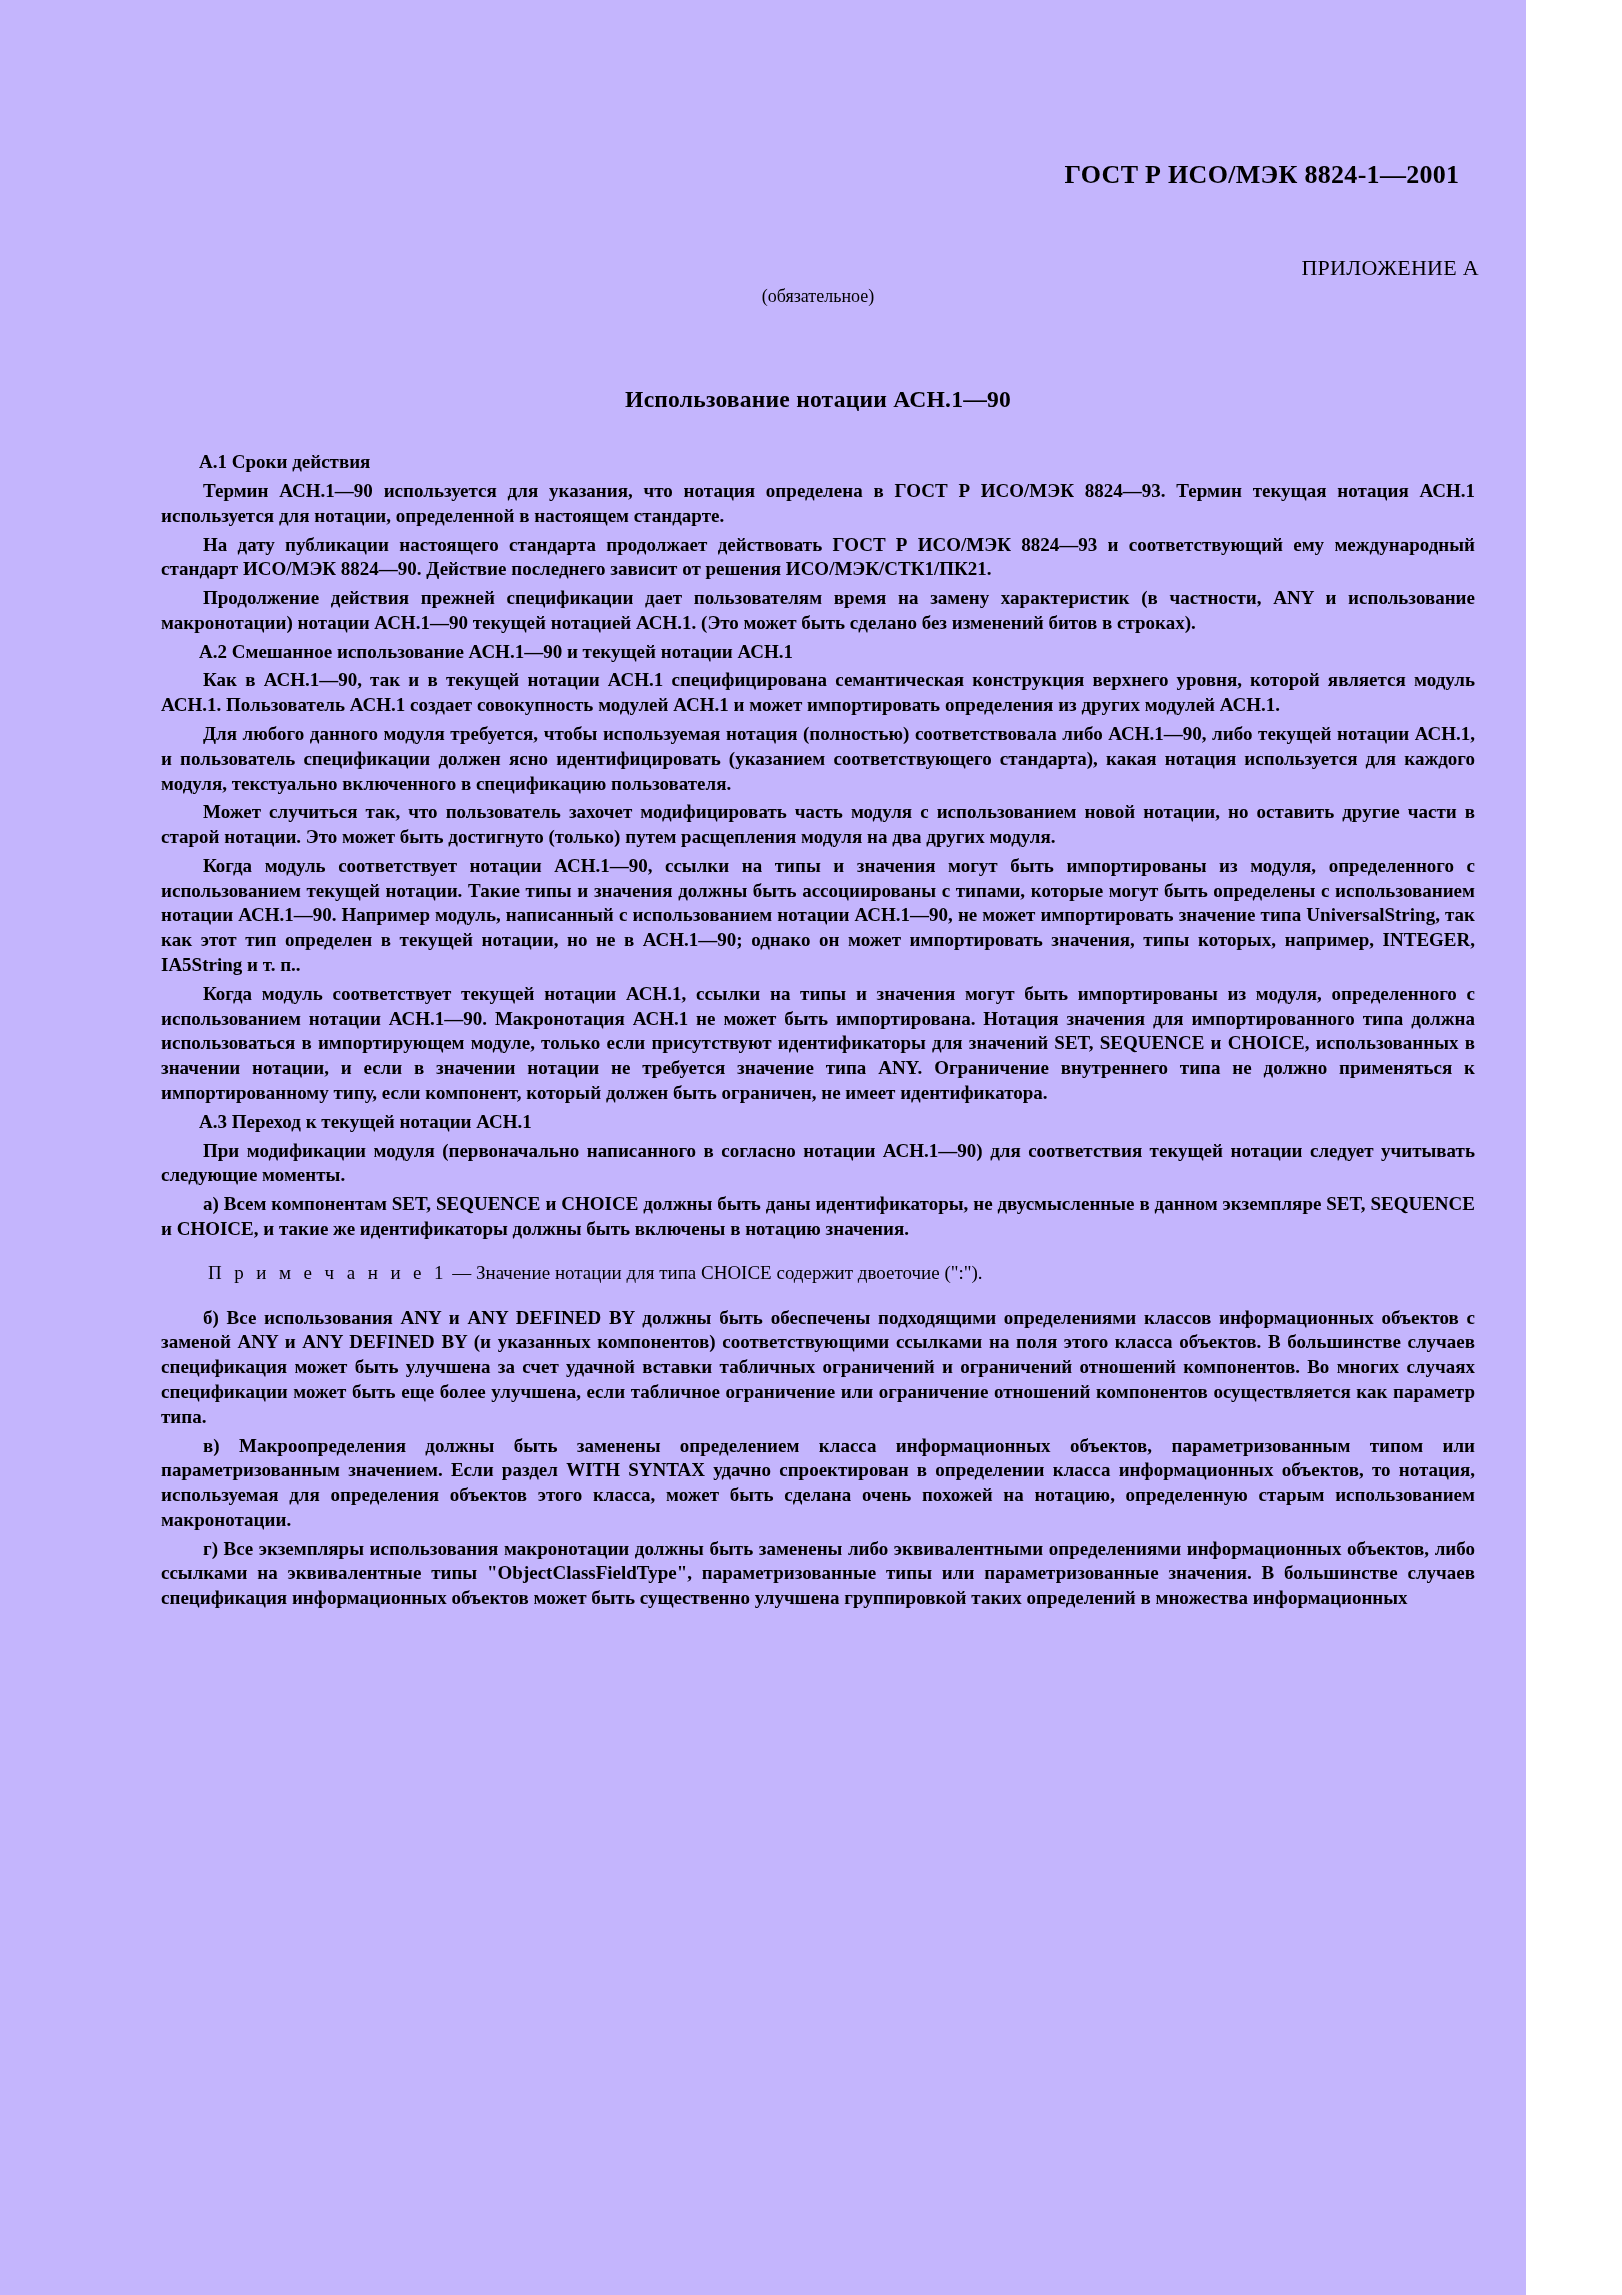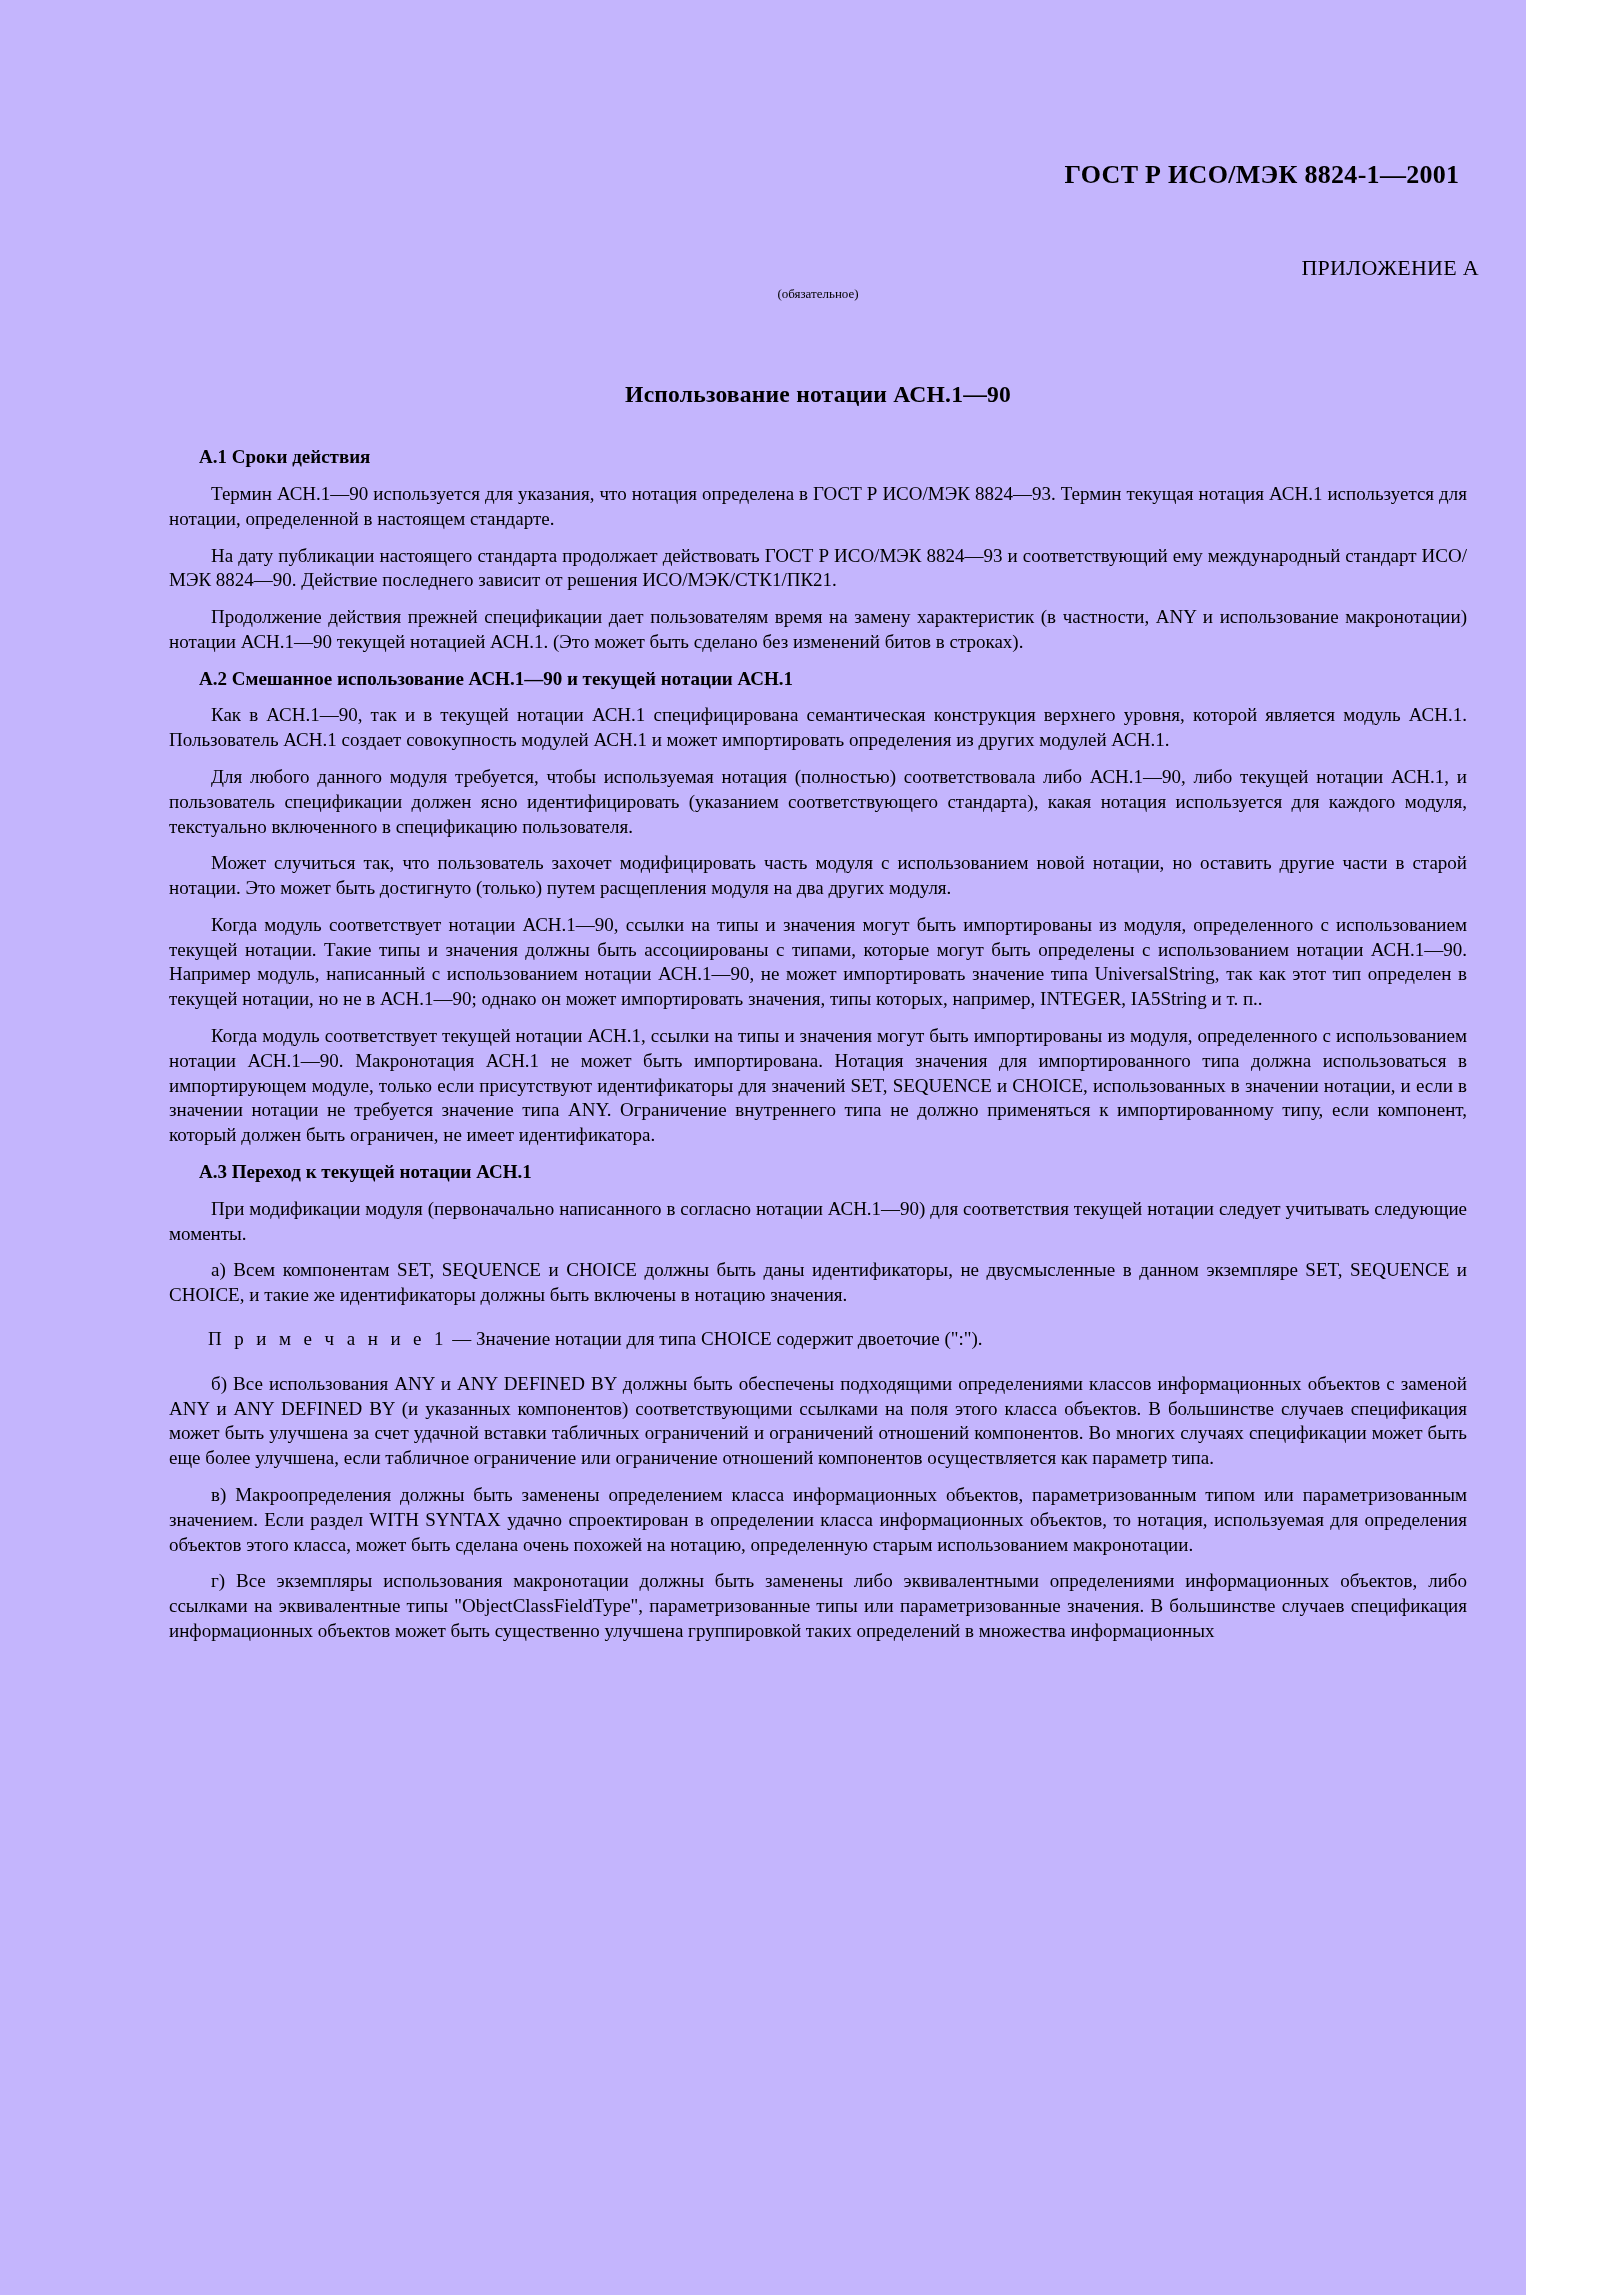--- a/index.html
+++ b/index.html
@@ -36,42 +36,43 @@
     margin-right: 19.6px;
   }
   .annex-title {
     text-align: right;
     font-size: 22px;
     margin-top: 65px;
     letter-spacing: 0.3px;
   }
   .annex-sub {
     text-align: center;
-    font-size: 13px;
+    font-size: 18px;
     margin-top: 5.2px;
   }
   .section-title {
     text-align: center;
     font-size: 23.6px;
     font-weight: bold;
     margin-top: 79px;
     letter-spacing: 0.2px;
   }
   .body-block {
     margin-top: 37px;
     font-size: 19px;
     line-height: 1.305;
     text-align: justify;
     text-justify: inter-word;
     hyphens: manual;
   }
   p.para {
-    margin: 12px;
+    margin: 4px;
     text-indent: 42px;
     text-align: justify;
+    font-weight: bold;
   }
   p.sub {
     margin: 0;
     font-weight: bold;
     text-indent: 42px;
     text-align: left;
   }
   p.note {
     margin: 9px;
     text-indent: 42px;

